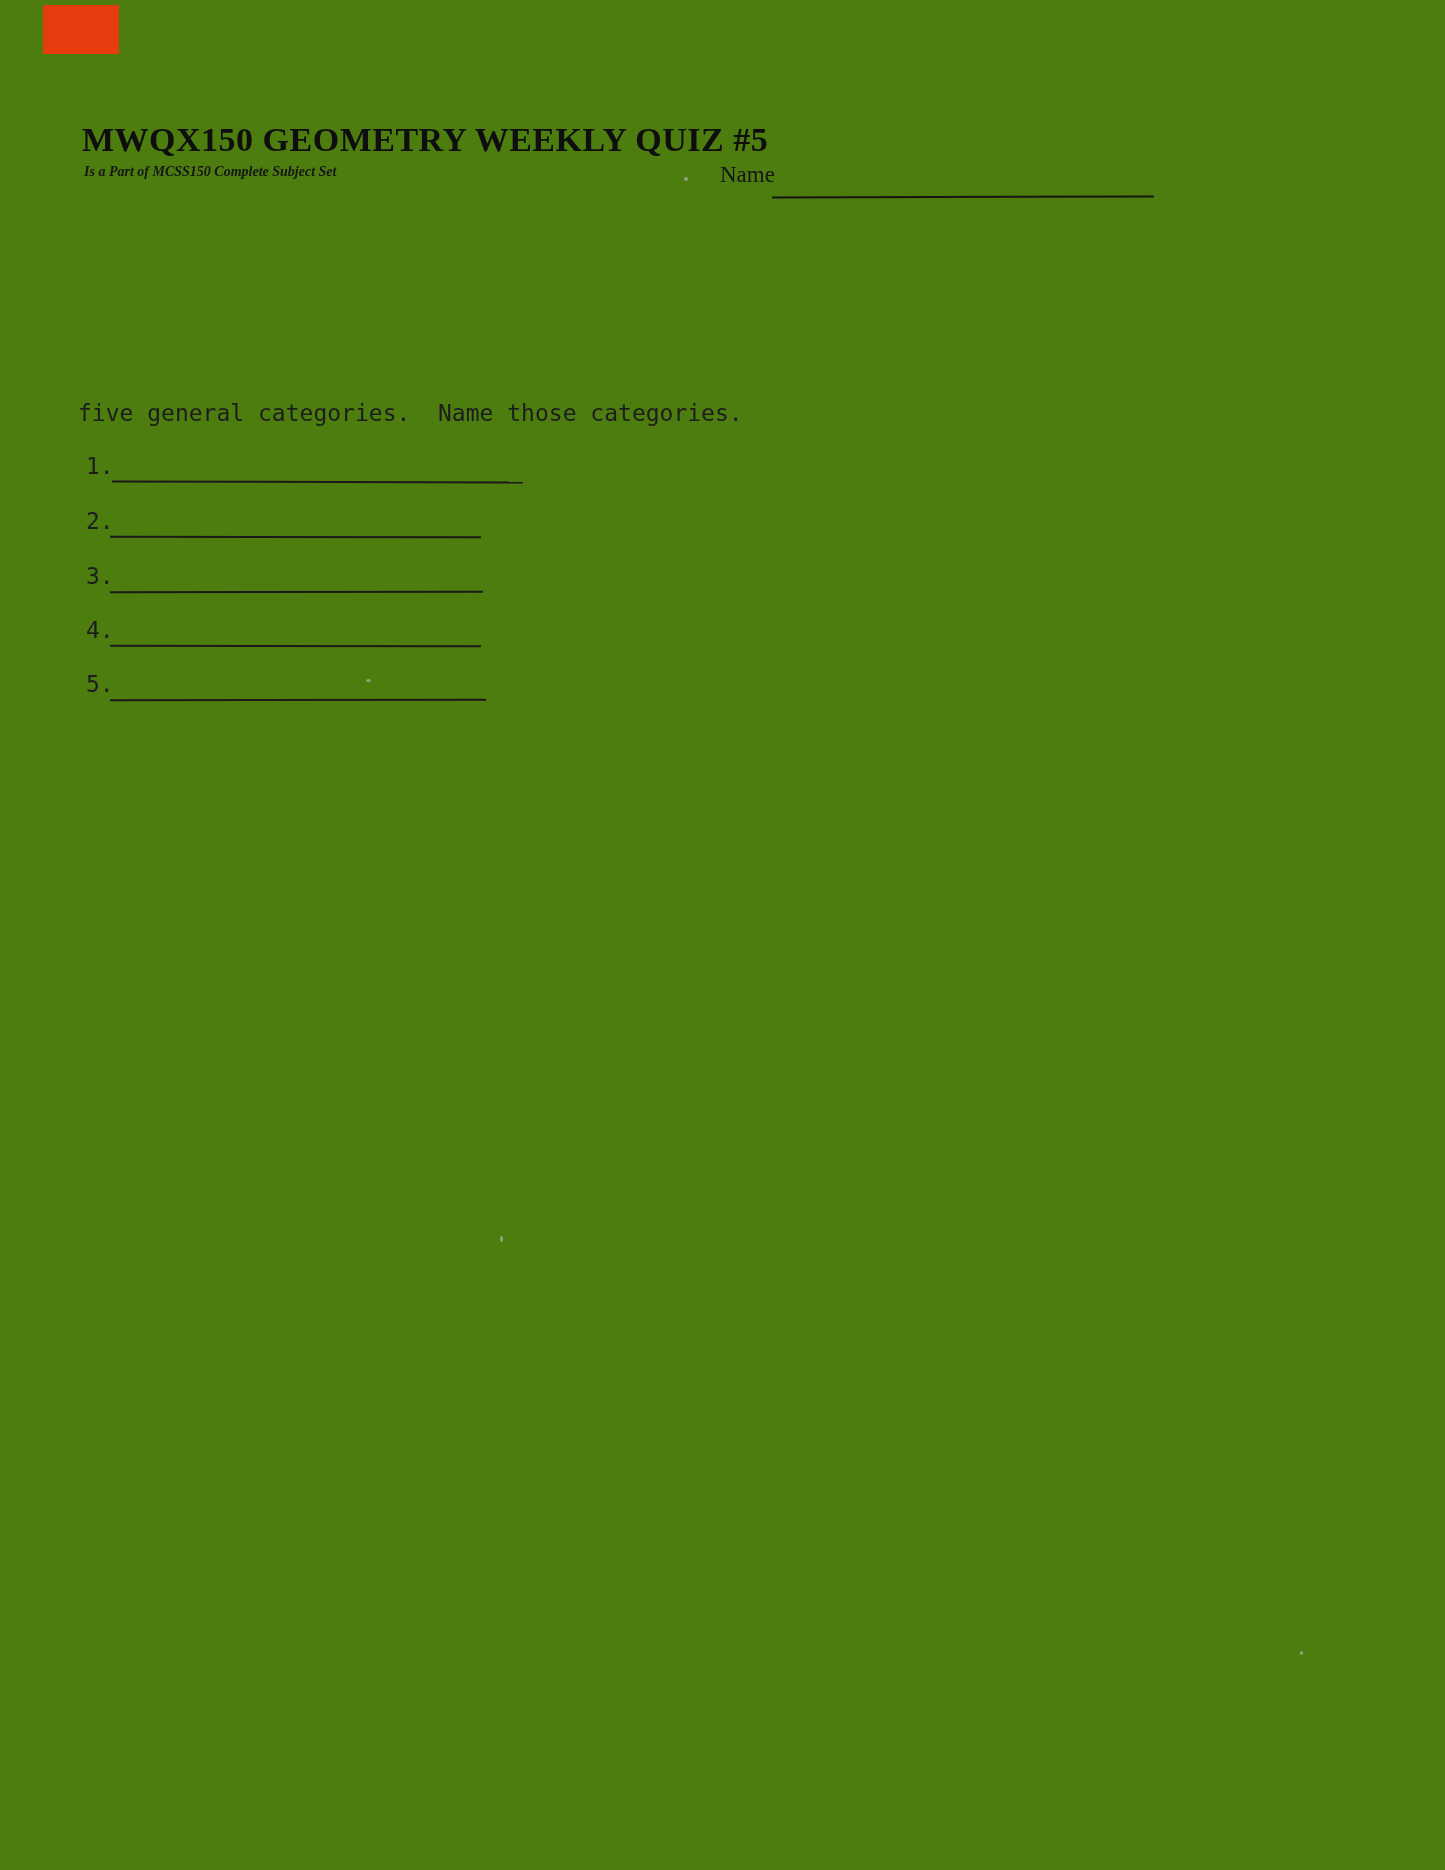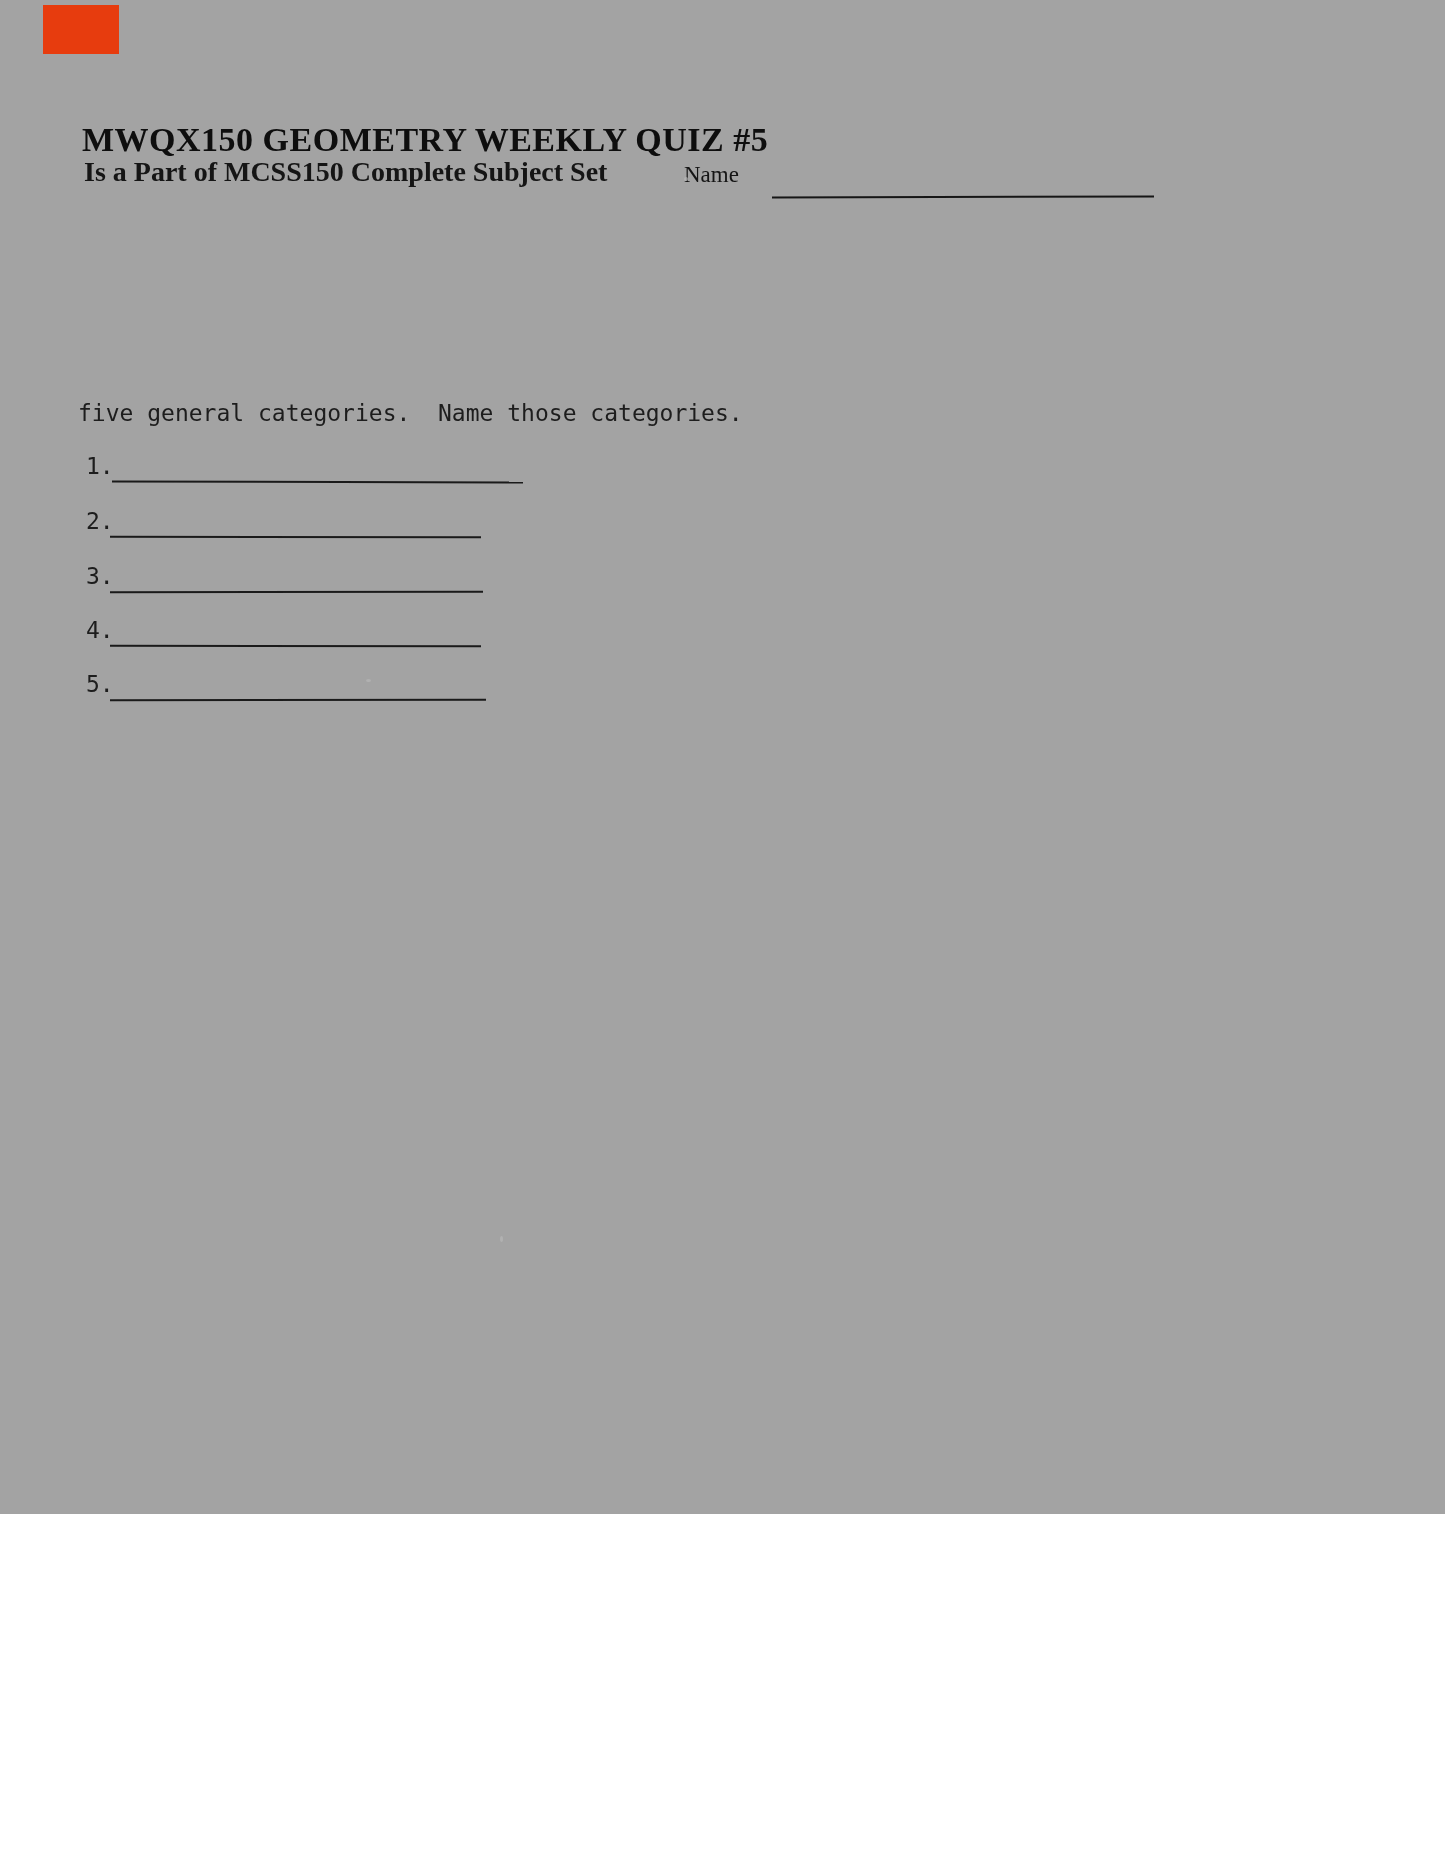--- a/index.html
+++ b/index.html
@@ -3,22 +3,22 @@
 <meta charset="utf-8">
 <style>
   html, body {
     margin: 0;
     padding: 0;
     background: #ffffff;
   }
   #page {
     position: relative;
     width: 1445px;
-    height: 1514px;
-    background: #a3a3a3;
+    height: 1870px;
+    background: #4d7c0f;
     overflow: hidden;
     font-family: "Liberation Serif", serif;
     color: #141414;
   }
   
   .corner-mark {
     position: absolute;
     left: 43px;
     top: 5px;
     width: 76px;
@@ -37,28 +37,29 @@
     letter-spacing: 0.5px;
     color: #0e0e0e;
     white-space: pre;
   }
   .doc-subtitle {
     position: absolute;
     left: 84px;
     top: 160px;
     font-family: "Liberation Serif", serif;
     font-weight: 600;
-    font-size: 28px;
+    font-size: 14px;
     line-height: 24px;
     color: #151515;
     white-space: pre;
+    font-style: italic;
   }
   .name-label {
     position: absolute;
-    left: 684px;
+    left: 720px;
     top: 162px;
     font-family: "Liberation Serif", serif;
     font-size: 23px;
     line-height: 26px;
     color: #151515;
   }
   .name-line {
     position: absolute;
     left: 772px;
     top: 196px;

